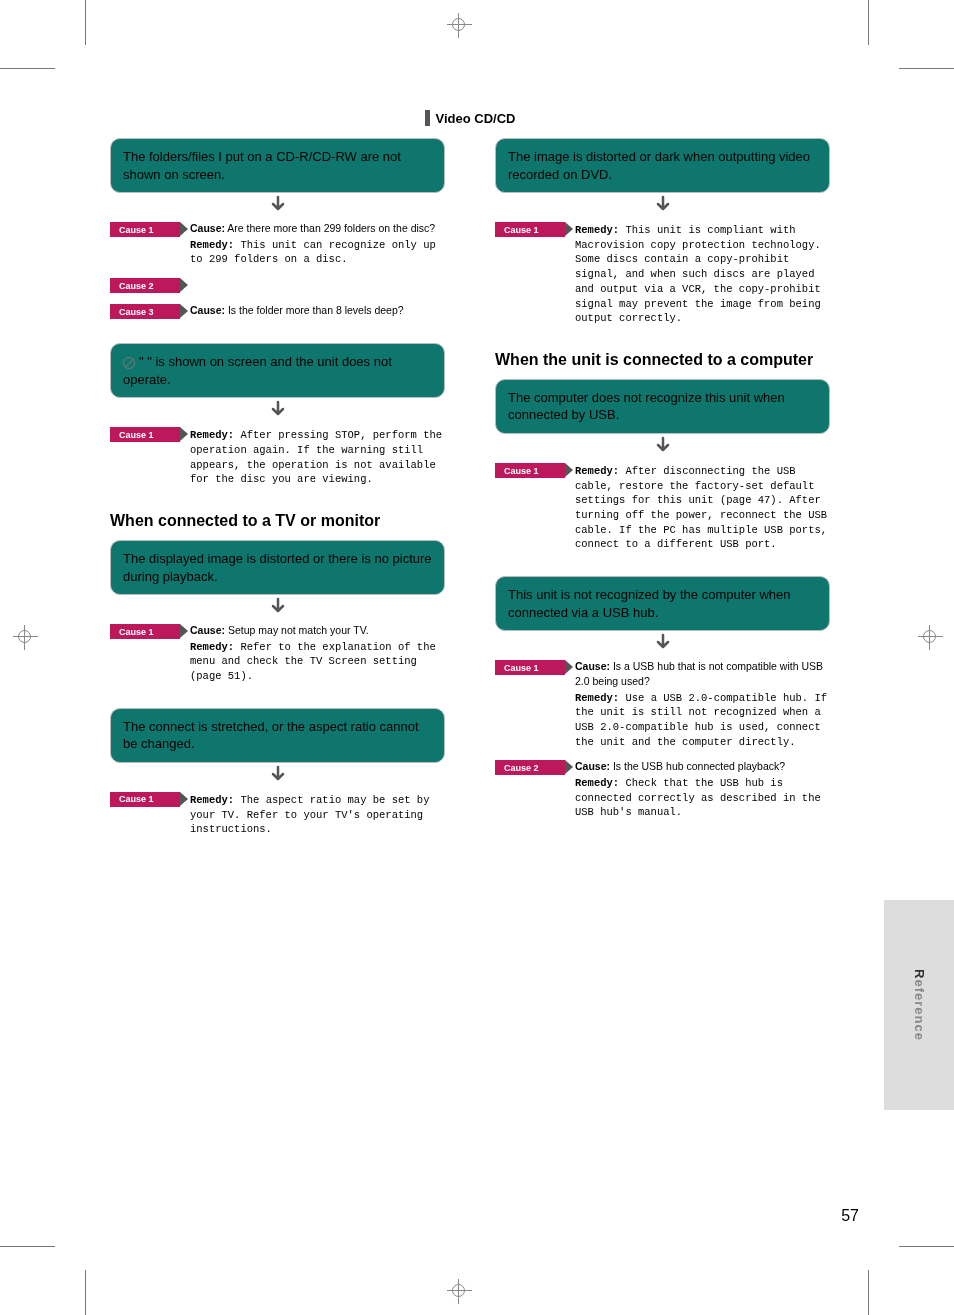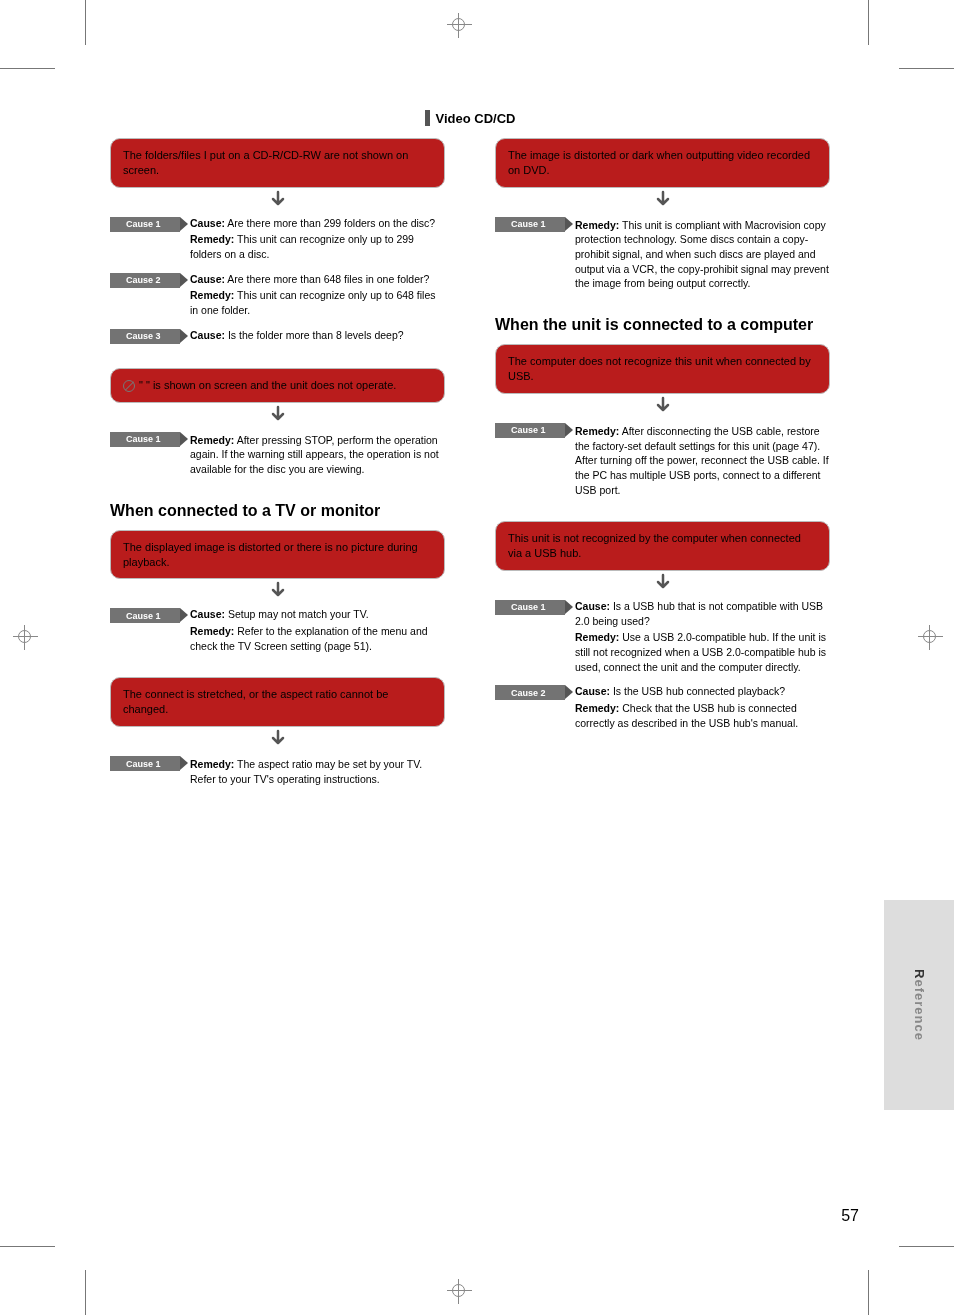--- a/index.html
+++ b/index.html
@@ -34,66 +34,66 @@
     font-weight: bold;
     font-size: 13px;
   }
   .columns {
     display: flex;
     gap: 50px;
   }
   .col { width: 335px; }
   .block { margin-bottom: 24px; }
   .symptom {
-    background: #b91c1c;
+    background: #0f766e;
     border: 1px solid #bbb;
     border-radius: 10px;
     padding: 9px 12px;
-    font-size: 11px;
+    font-size: 13px;
     line-height: 1.35;
   }
   .arrow-down {
     text-align: center;
     height: 24px;
     position: relative;
   }
   .arrow-down svg { margin-top: 2px; }
   .cause {
     display: flex;
     align-items: flex-start;
     margin-top: 4px;
     margin-bottom: 10px;
   }
   .cause-tag {
     flex: 0 0 70px;
     height: 15px;
-    background: #737373;
+    background: #be185d;
     color: #fff;
     font-size: 9px;
     font-weight: bold;
     display: flex;
     align-items: center;
-    padding-left: 16px;
+    padding-left: 9px;
     position: relative;
     margin-right: 10px;
     margin-top: 1px;
   }
   .cause-tag::after {
     content: "";
     position: absolute;
     right: -8px;
     top: 0;
     border-top: 7.5px solid transparent;
     border-bottom: 7.5px solid transparent;
     border-left: 8px solid #555;
   }
   .cause-body { flex: 1; font-size: 10.5px; line-height: 1.4; }
   .cause-label { font-weight: bold; display: inline; }
   .remedy-label { font-weight: bold; display: inline; }
-  .remedy-row { margin-top: 2px; }
+  .remedy-row { margin-top: 2px; font-family: Liberation Mono, monospace; }
   .col-right { padding-top: 0; }
   .subhead { font-weight: bold; font-size: 16px; margin: 25px 0 10px 0; }
   .side-tab {
     position: absolute;
     right: 0;
     top: 900px;
     width: 70px;
     height: 210px;
     background: #ddd;
   }
@@ -184,24 +184,20 @@
             </svg></div>
         <div class="cause">
           <div class="cause-tag">Cause 1</div>
           <div class="cause-body">
             <div><span class="cause-label">Cause:</span> <span>Are there more than 299 folders on the disc?</span></div>
             <div class="remedy-row"><span class="remedy-label">Remedy:</span> <span>This unit can recognize only up to 299 folders on a disc.</span></div>
           </div>
         </div>
         <div class="cause">
           <div class="cause-tag">Cause 2</div>
-          <div class="cause-body">
-            <div><span class="cause-label">Cause:</span> <span>Are there more than 648 files in one folder?</span></div>
-            <div class="remedy-row"><span class="remedy-label">Remedy:</span> <span>This unit can recognize only up to 648 files in one folder.</span></div>
-          </div>
         </div>
         <div class="cause">
           <div class="cause-tag">Cause 3</div>
           <div class="cause-body">
             <div><span class="cause-label">Cause:</span> <span>Is the folder more than 8 levels deep?</span></div>
           </div>
         </div>
       </div>
 
       <div class="block">

